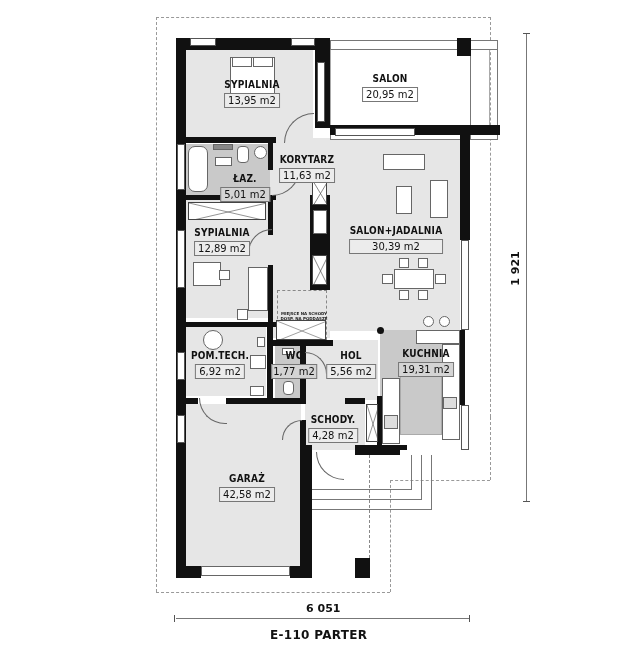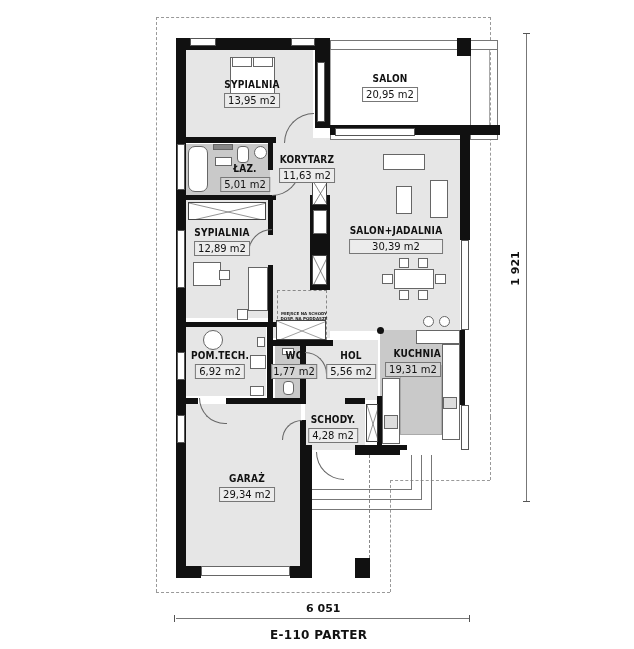--- a/index.html
+++ b/index.html
@@ -192,21 +192,21 @@
 <div class="dash" style="left:369px;top:455px;width:0;height:103px;border-width:0 0 0 1px;border-color:#888;"></div>
 
 <div class="room-label" style="left:252px;top:79px;">
   <span class="room-name">SYPIALNIA</span>
   <span class="room-area">13,95 m2</span>
 </div>
 <div class="room-label" style="left:390px;top:73px;">
   <span class="room-name">SALON</span>
   <span class="room-area" style="background:#fff;">20,95 m2</span>
 </div>
-<div class="room-label" style="left:245px;top:163px;">
+<div class="room-label" style="left:245px;top:173px;">
   <span class="room-name">ŁAZ.</span>
   <span class="room-area" style="background:#d4d4d4;">5,01 m2</span>
 </div>
 <div class="room-label" style="left:307px;top:154px;">
   <span class="room-name">KORYTARZ</span>
   <span class="room-area">11,63 m2</span>
 </div>
 <div class="room-label" style="left:222px;top:227px;">
   <span class="room-name">SYPIALNIA</span>
   <span class="room-area">12,89 m2</span>
@@ -220,31 +220,31 @@
   <span class="room-area">6,92 m2</span>
 </div>
 <div class="room-label" style="left:294px;top:350px;">
   <span class="room-name">WC</span>
   <span class="room-area" style="background:#d4d4d4;padding:0 1px;">1,77 m2</span>
 </div>
 <div class="room-label" style="left:351px;top:350px;">
   <span class="room-name">HOL</span>
   <span class="room-area">5,56 m2</span>
 </div>
-<div class="room-label" style="left:413px;top:348px;text-align:right;">
+<div class="room-label" style="left:426px;top:348px;">
   <span class="room-name">KUCHNIA</span>
   <span class="room-area" style="background:#d4d4d4;">19,31 m2</span>
 </div>
 <div class="room-label" style="left:333px;top:414px;">
   <span class="room-name">SCHODY.</span>
   <span class="room-area">4,28 m2</span>
 </div>
 <div class="room-label" style="left:247px;top:473px;">
   <span class="room-name">GARAŻ</span>
-  <span class="room-area">29,34 m2</span>
+  <span class="room-area">42,58 m2</span>
 </div>
 
 <div class="dim-line-h" style="left:176px;top:618px;width:294px;"></div>
 <div class="abs" style="left:174px;top:615px;width:5px;height:7px;border-left:1px solid #555;"></div>
 <div class="abs" style="left:469px;top:615px;width:5px;height:7px;border-left:1px solid #555;"></div>
 <div class="dim-text" style="left:306px;top:602px;">6 051</div>
 
 <div class="dim-line-v" style="left:526px;top:34px;height:468px;"></div>
 <div class="abs" style="left:523px;top:33px;width:7px;height:1px;border-top:1px solid #555;"></div>
 <div class="abs" style="left:523px;top:501px;width:7px;height:1px;border-top:1px solid #555;"></div>

